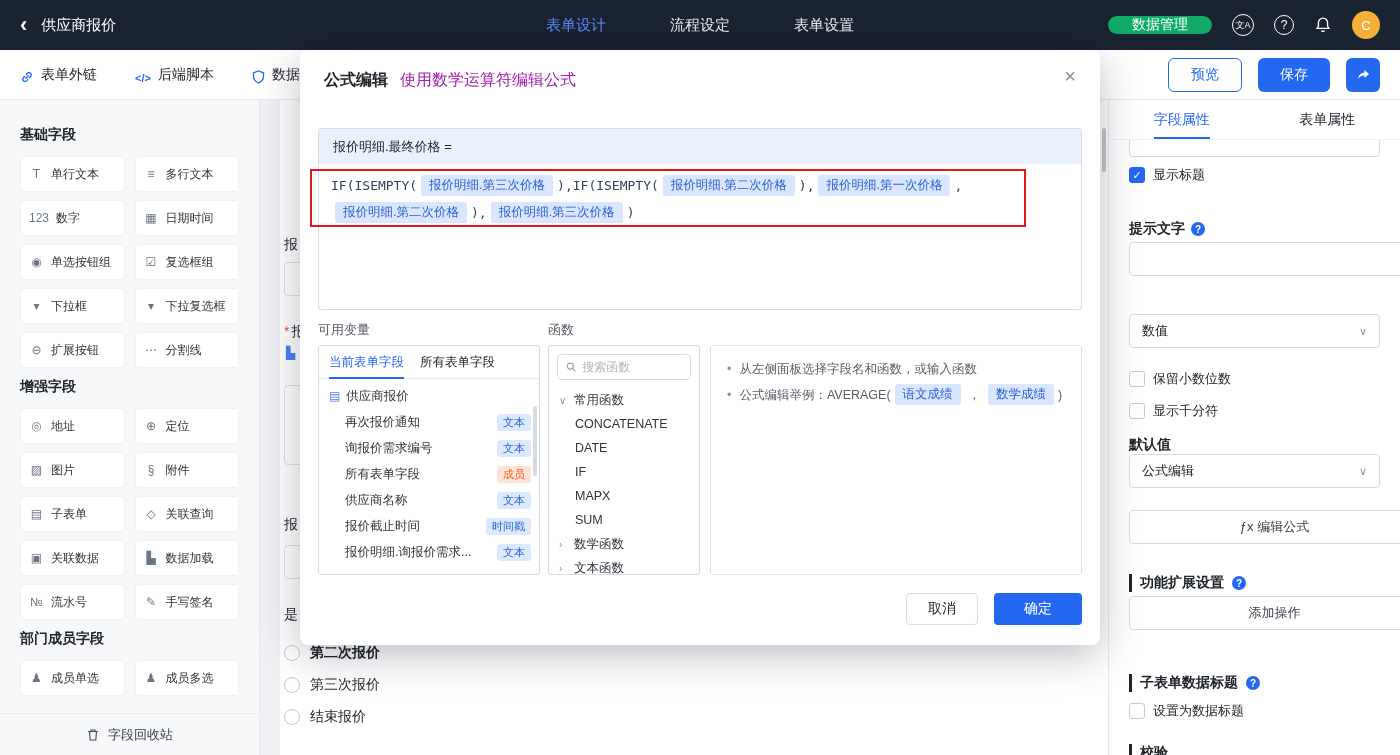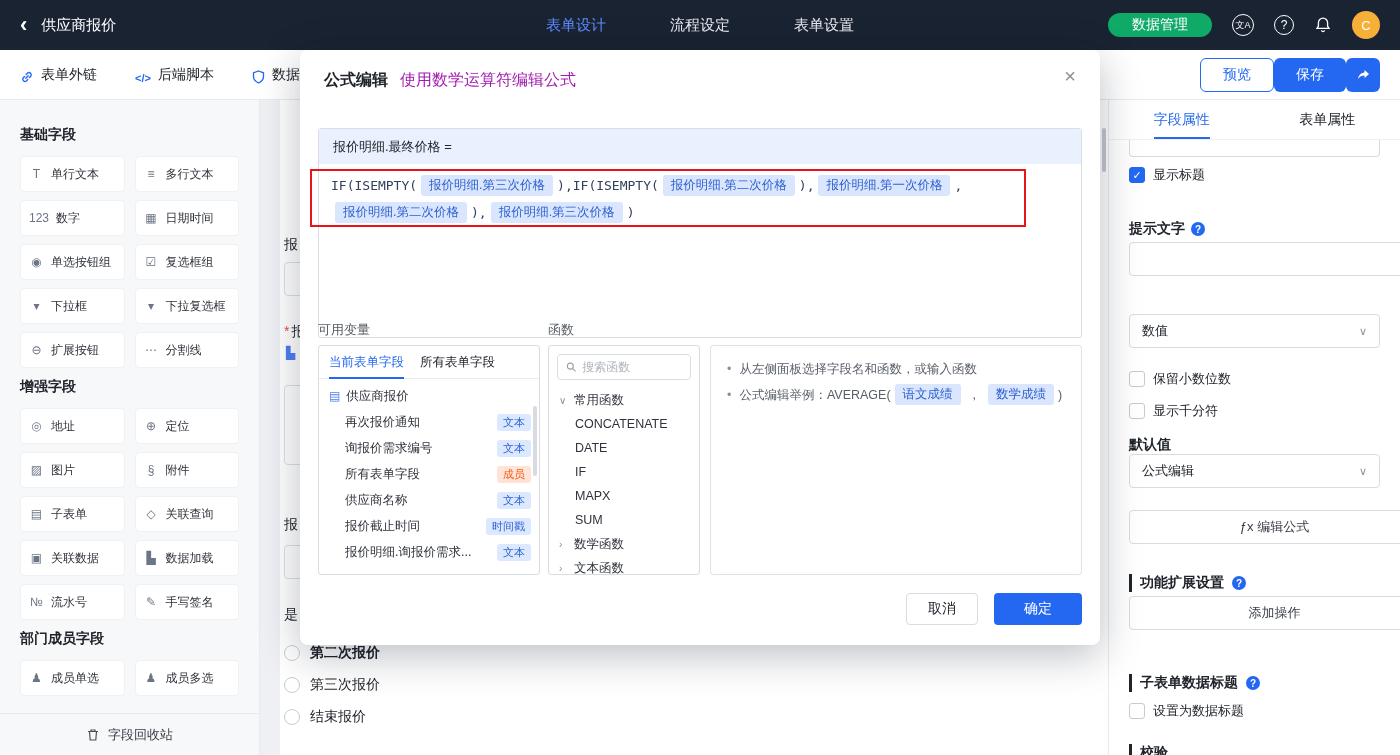--- a/index.html
+++ b/index.html
@@ -7,31 +7,31 @@
 #app{position:relative;width:1400px;height:755px;overflow:hidden}
 
 
 .topbar{position:absolute;top:0;left:0;right:0;height:50px;background:#1a2332;display:flex;align-items:center;padding:0 20px;z-index:30}
 .back{color:#fff;font-size:22px;font-weight:bold;line-height:1;cursor:pointer}
 .app-title{color:#fff;font-size:15px;margin-left:14px}
 .topnav{position:absolute;left:50%;transform:translateX(-50%);display:flex;gap:64px}
 .nav-item{color:#e8eaf0;font-size:15px;cursor:pointer;white-space:nowrap}
 .nav-item.active{color:#5c8bff}
 .topbar-right{margin-left:auto;display:flex;align-items:center;gap:20px}
-.pill-btn{background:#0fa968;color:#fff;font-size:14px;border:none;border-radius:17px;height:24px;padding:0 24px;cursor:pointer}
+.pill-btn{background:#0fa968;color:#fff;font-size:14px;border:none;border-radius:17px;height:18px;padding:0 24px;cursor:pointer}
 .lang-ic{width:22px;height:22px;border:1.5px solid #fff;border-radius:11px;color:#fff;font-size:9px;display:flex;align-items:center;justify-content:center;cursor:pointer}
 .help-ic{width:20px;height:20px;border:1.5px solid #fff;border-radius:50%;color:#fff;font-size:12px;display:flex;align-items:center;justify-content:center;cursor:pointer}
 .bell{display:flex;cursor:pointer}
 .avatar{width:28px;height:28px;border-radius:50%;background:#f6b037;color:#fff;font-size:13px;display:flex;align-items:center;justify-content:center;cursor:pointer}
 
 
 .toolbar{position:absolute;top:50px;left:0;right:0;height:50px;background:#fff;border-bottom:1px solid #e9eaec;display:flex;align-items:center;padding:0 20px;z-index:5}
 .tb-item{display:flex;align-items:flex-end;gap:7px;margin-right:38px;font-size:14px;color:#20242b;cursor:pointer;white-space:nowrap}
 .tb-ic{color:#2468f2;font-size:11px;font-weight:bold;display:flex;align-items:center}
-.toolbar-right{margin-left:auto;display:flex;align-items:flex-end;}
+.toolbar-right{margin-left:auto;display:flex;align-items:flex-end;gap:16px}
 .btn-outline{height:34px;padding:0 22px;border:1px solid #2468f2;color:#2468f2;background:#fff;border-radius:6px;font-size:14px;cursor:pointer}
 .btn-primary{height:34px;padding:0 22px;border:none;background:#2468f2;color:#fff;border-radius:6px;font-size:14px;cursor:pointer}
 .share-btn{width:34px;height:34px;border:none;background:#2468f2;border-radius:6px;display:flex;align-items:center;justify-content:center;cursor:pointer}
 
 
 .sidebar{position:absolute;top:100px;left:0;bottom:0;width:260px;background:#f7f8fa;border-right:1px solid #e9eaec;padding:16px 20px 56px;z-index:4;overflow:hidden}
 .sec-title{font-size:14px;font-weight:bold;color:#20242b;margin:10px 0 12px}
 .palette{display:grid;grid-template-columns:1fr 1fr;gap:8px 10px;margin-bottom:4px}
 .pal-item{height:36px;background:#fff;border:1px solid #f0f1f4;border-radius:4px;display:flex;align-items:center;padding:0 8px;gap:7px;font-size:12px;color:#2f333b;cursor:grab;white-space:nowrap;overflow:hidden}
 .pal-ic{color:#6b7585;font-size:12px;min-width:15px;text-align:center;flex:none}
@@ -66,21 +66,21 @@
 .psec{font-size:14px;font-weight:bold;color:#20242b;border-left:3px solid #20242b;padding-left:8px;display:flex;align-items:center;gap:8px}
 .cut-input{position:absolute;left:20px;right:20px;top:40px;height:17px;border:1px solid #d9dcdf;border-top:none;border-radius:0 0 4px 4px}
 .vscroll{position:absolute;left:1102px;top:128px;width:4px;height:44px;background:#c4c8cf;border-radius:2px;z-index:6}
 
 
 .modal{position:absolute;left:300px;top:50px;width:800px;height:595px;background:#fff;border-radius:8px;box-shadow:0 10px 40px rgba(15,23,40,.28);z-index:40}
 .m-head{height:56px;display:flex;align-items:baseline;padding:20px 24px 0;position:relative}
 .m-title{font-size:16px;font-weight:bold;color:#20242b}
 .m-sub{font-size:16px;color:#a21caf;margin-left:12px}
 .m-close{position:absolute;right:24px;top:16px;font-size:20px;color:#8a9099;cursor:pointer;line-height:1}
-.f-box{position:absolute;left:18px;top:78px;width:764px;height:210px;border:1px solid #d9dce1;border-radius:3px;overflow:hidden}
+.f-box{position:absolute;left:18px;top:78px;width:764px;height:182px;border:1px solid #d9dce1;border-radius:3px;overflow:hidden}
 .f-target{height:35px;background:#e9f1fe;display:flex;align-items:center;padding:0 14px;font-size:13px;color:#20242b}
 .f-editor{padding:8px 12px;font-family:"DejaVu Sans Mono",monospace;font-size:13px;color:#33415e;line-height:27px;cursor:text}
 .chip{display:inline-block;background:#d9e6fd;color:#2d5fd0;border-radius:3px;padding:0 8px;margin:0 4px;font-family:"Liberation Sans",sans-serif;font-size:12.5px;line-height:21px;vertical-align:1px;cursor:pointer;white-space:nowrap}
 .annotation{position:absolute;left:10px;top:119px;width:716px;height:58px;border:2px solid #e8141c;pointer-events:none;z-index:5}
 .col-label{position:absolute;top:271px;font-size:13px;color:#565b64}
 .vars-box{position:absolute;left:18px;top:295px;width:222px;height:230px;border:1px solid #d9dce1;border-radius:3px;overflow:hidden}
 .vtabs{height:33px;display:flex;align-items:center;border-bottom:1px solid #e8eaee;padding:0 10px;gap:16px}
 .vtab{font-size:12.5px;color:#20242b;height:100%;display:flex;align-items:center;position:relative;cursor:pointer;white-space:nowrap}
 .vtab.active{color:#2468f2}
 .vtab.active::after{content:"";position:absolute;bottom:-1px;left:0;right:0;height:2px;background:#2468f2}

